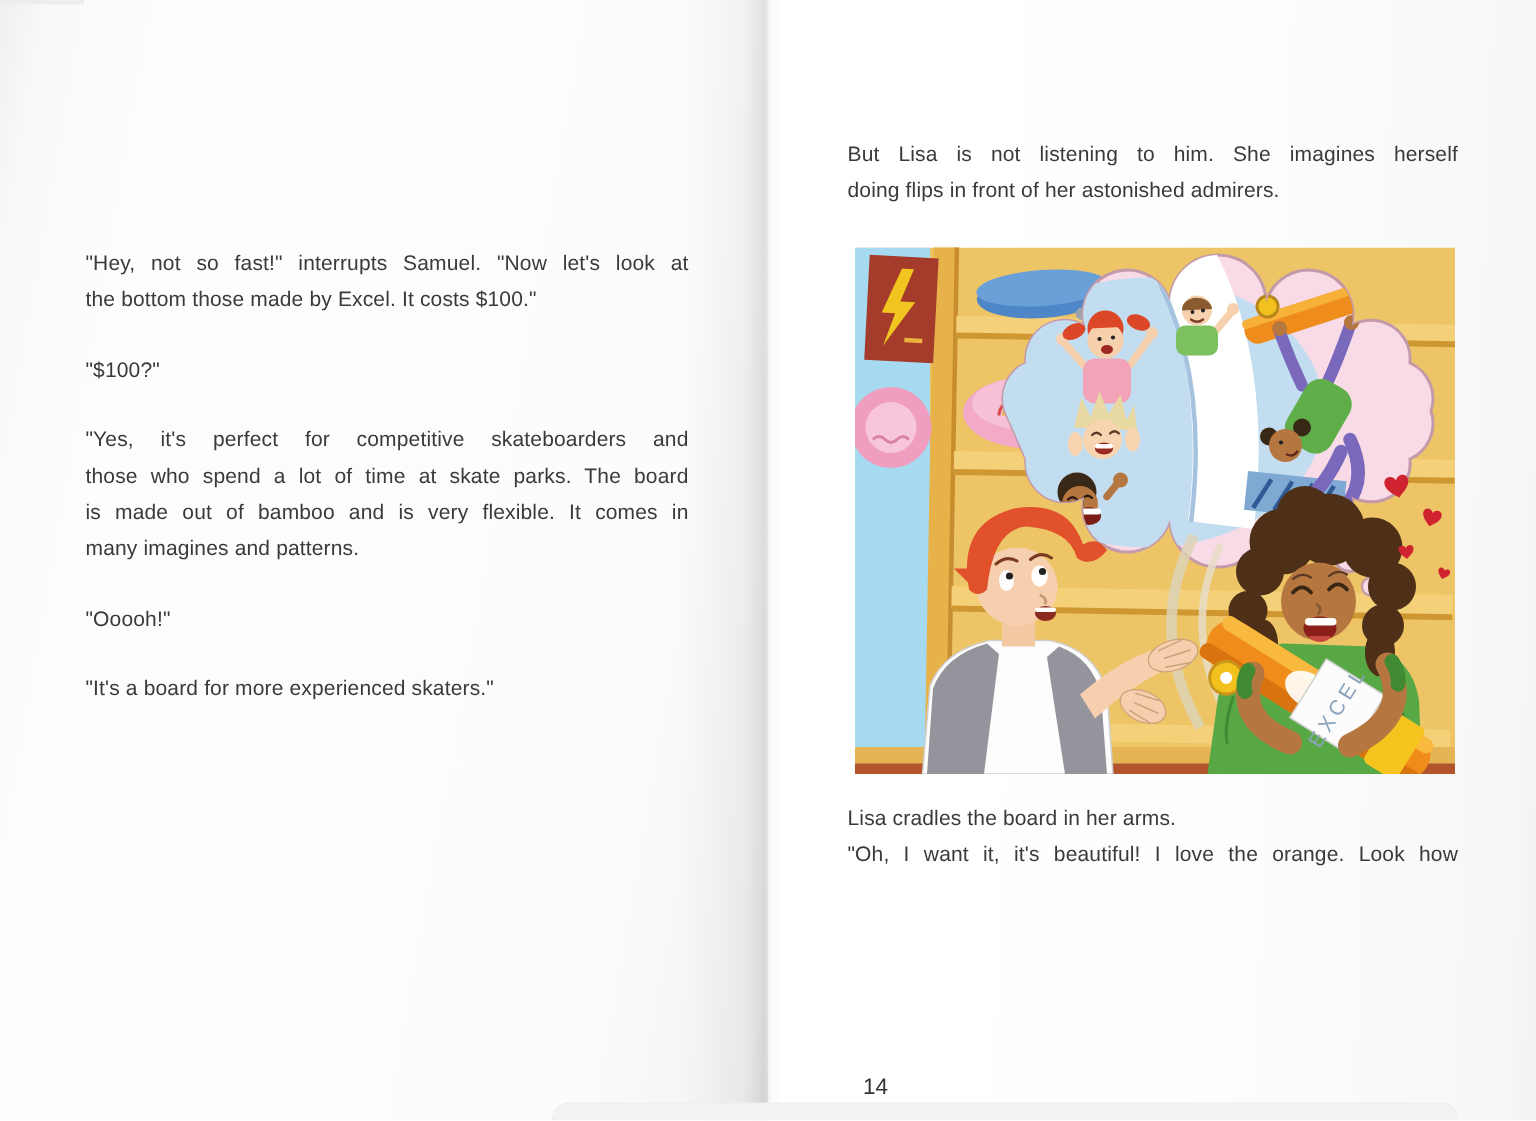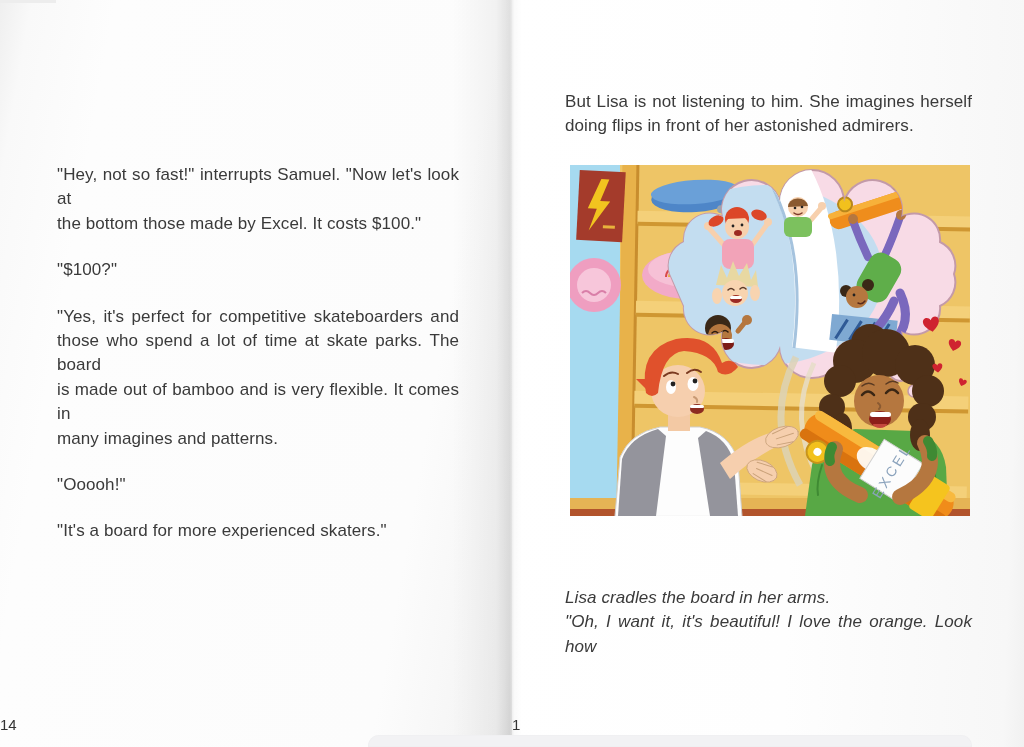--- a/index.html
+++ b/index.html
@@ -6,29 +6,29 @@
   .spread{position:relative;width:1024px;height:747px;overflow:hidden;
     font-family:"Liberation Sans",sans-serif;color:#3a3a3a;background:#fdfdfd;}
   
   .page{position:absolute;top:0;height:747px;width:512px;}
   .page-left{left:0;background:linear-gradient(100deg,#efefef 0%,#f9f9f9 5%,#fdfdfd 18%,#fcfcfc 78%,#f3f3f3 97%,#ececec 100%);}
   .page-right{left:512px;background:linear-gradient(92deg,#ffffff 0%,#fefefe 55%,#f7f7f7 96%,#f1f1f1 100%);}
   .gutter{position:absolute;top:0;left:452px;width:76px;height:747px;pointer-events:none;
     background:linear-gradient(to right,rgba(0,0,0,0) 0%,rgba(0,0,0,0.045) 58%,rgba(0,0,0,0.11) 76%,rgba(0,0,0,0.02) 82%,rgba(255,255,255,0) 92%);}
   .corner-strip{position:absolute;top:0;left:0;width:56px;height:3px;background:#ededed;}
   
-  .textblock{position:absolute;font-size:17px;line-height:24.4px;letter-spacing:.1px;}
+  .textblock{position:absolute;font-size:14px;line-height:24.4px;letter-spacing:.1px;}
   .tb-left{left:57px;top:163px;width:402px;}
   .tb-right-top{left:565px;top:90px;width:407px;}
-  .tb-right-bottom{left:565px;top:586px;width:407px;font-style:italic;}
+  .tb-right-bottom{left:565px;top:533px;width:407px;}
   .para{margin:0 0 22px 0;}
   .para:last-child{margin-bottom:0;}
   .line{text-align:justify;text-align-last:justify;text-justify:inter-word;}
   .line.soft{text-align-last:left;}
-  .pagenum{position:absolute;top:716px;width:592px;text-align:left;font-size:15px;color:#333;}
+  .pagenum{position:absolute;top:716px;width:592px;text-align:right;font-size:15px;color:#333;}
   .pagenum-left{left:0;}
   .pagenum-right{left:512px;}
   
   .illus{position:absolute;left:570px;top:165px;width:400px;height:351px;}
   
   .toolbar-peek{position:absolute;left:368px;bottom:0;width:604px;height:12px;
     background:#f2f2f4;border-radius:11px 11px 0 0;box-shadow:0 0 2px rgba(0,0,0,0.04) inset;}
 </style>
 </head>
 <body>

